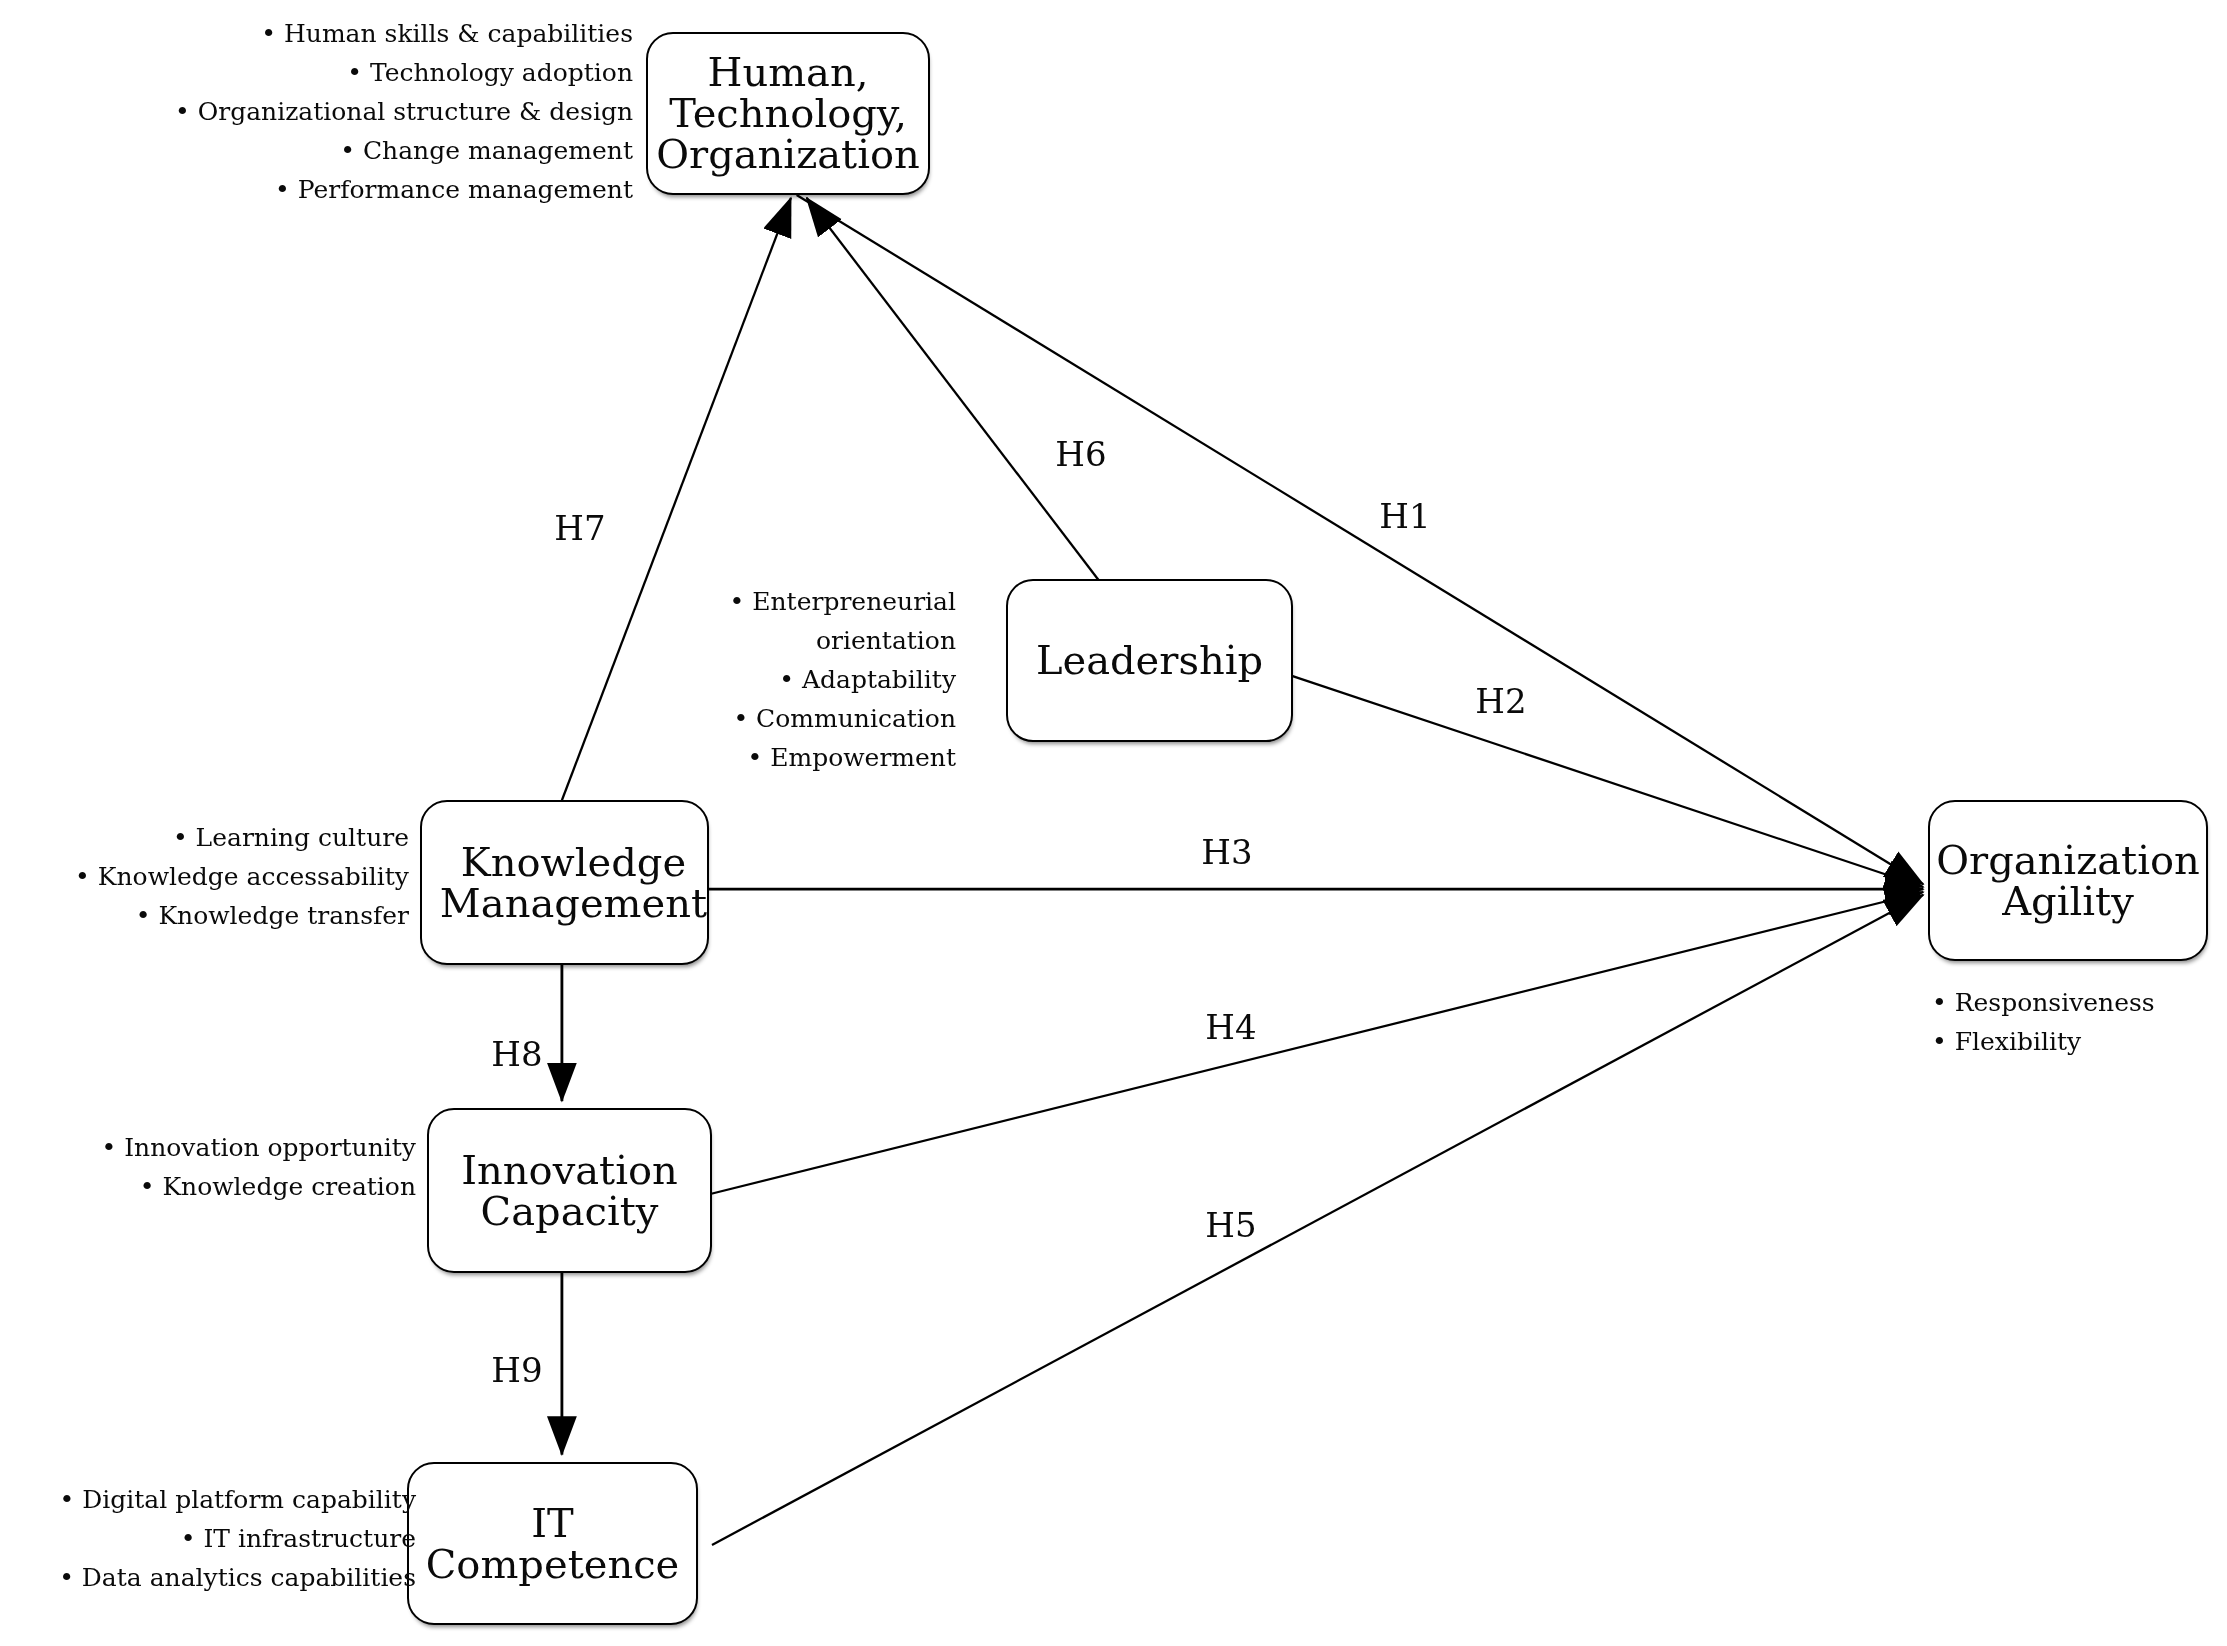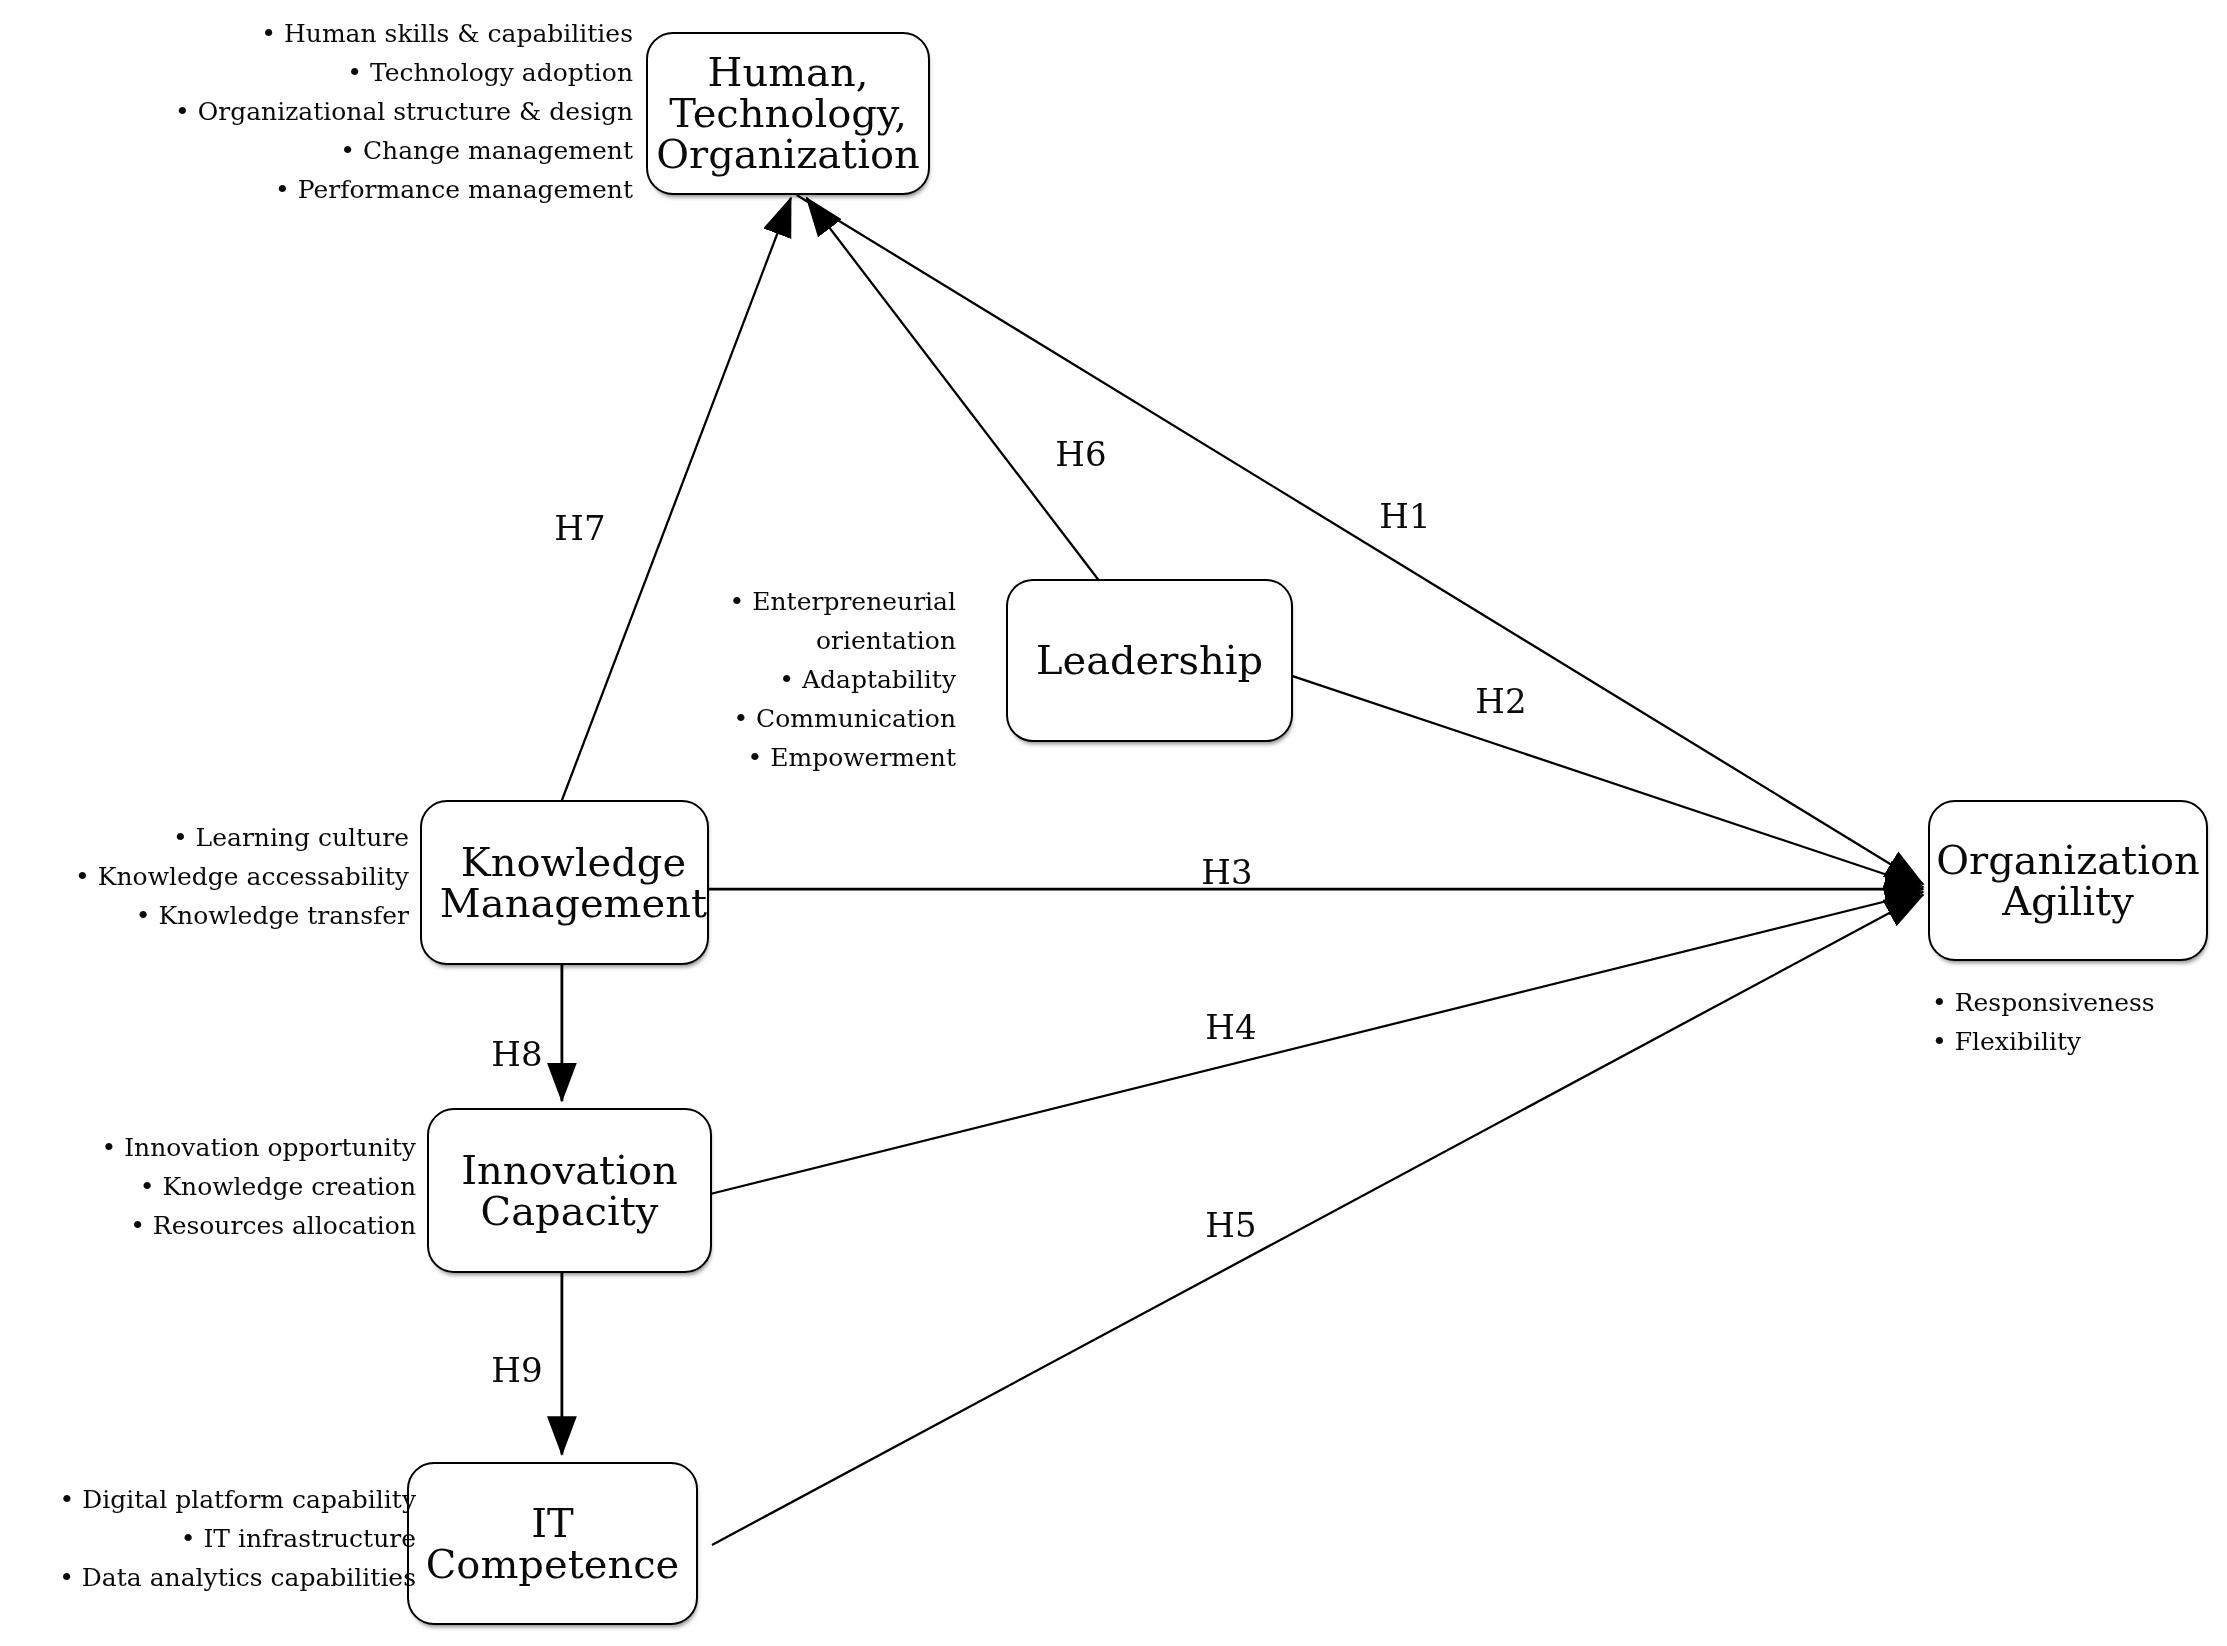--- a/index.html
+++ b/index.html
@@ -112,33 +112,32 @@
   </ul>
 
   <ul class="blist left" style="left:1932px;top:983px;">
     <li>Responsiveness</li>
     <li>Flexibility</li>
   </ul>
 
   <ul class="blist right" style="right:1811px;top:1128px;">
     <li>Innovation opportunity</li>
     <li>Knowledge creation</li>
-    <li>Resources allocation</li>
   </ul>
 
   <ul class="blist right" style="right:1811px;top:1480px;">
     <li>Digital platform capability</li>
     <li>IT infrastructure</li>
     <li>Data analytics capabilities</li>
   </ul>
 
   <div class="hlab" style="left:580px;top:528px;">H7</div>
   <div class="hlab" style="left:1081px;top:454px;">H6</div>
   <div class="hlab" style="left:1405px;top:516px;">H1</div>
   <div class="hlab" style="left:1501px;top:701px;">H2</div>
-  <div class="hlab" style="left:1227px;top:852px;margin-top:20px;">H3</div>
+  <div class="hlab" style="left:1227px;top:852px;">H3</div>
   <div class="hlab" style="left:1231px;top:1027px;">H4</div>
   <div class="hlab" style="left:1231px;top:1225px;">H5</div>
   <div class="hlab" style="left:517px;top:1054px;">H8</div>
   <div class="hlab" style="left:517px;top:1370px;">H9</div>
 
 </div>
 
 
 </body></html>

